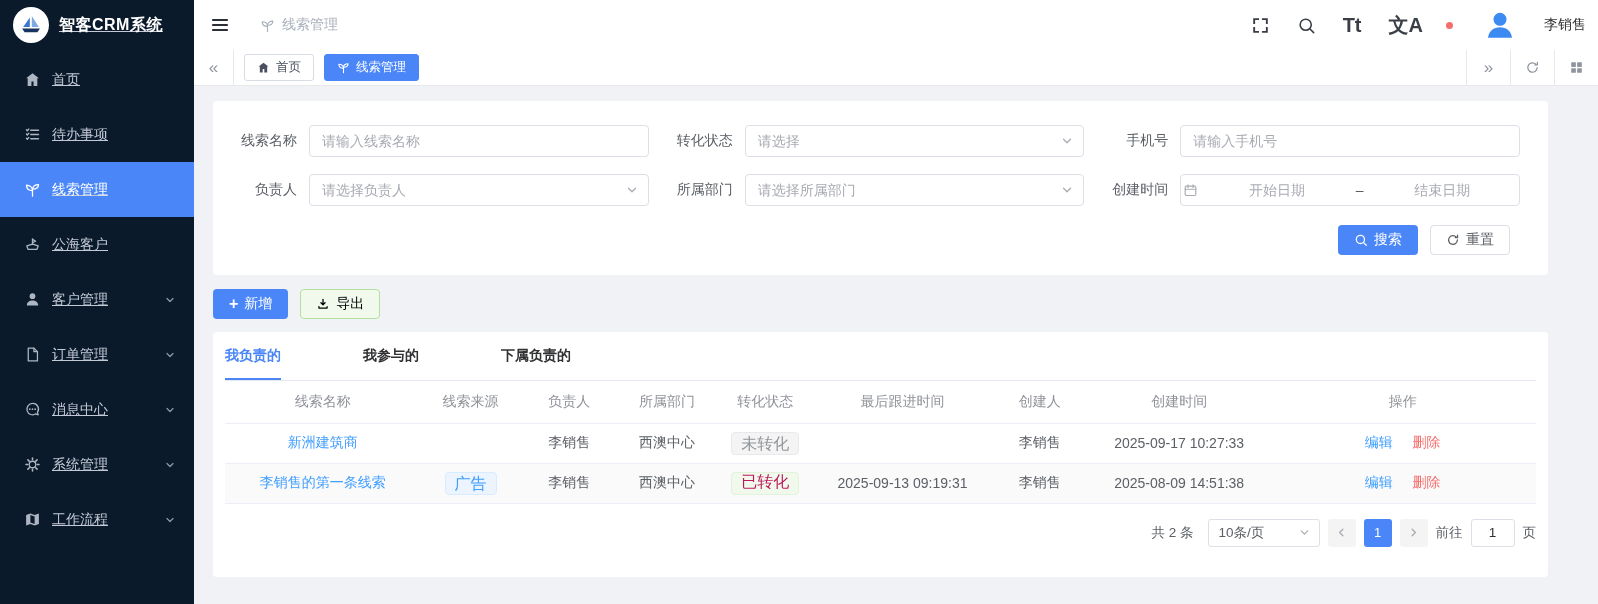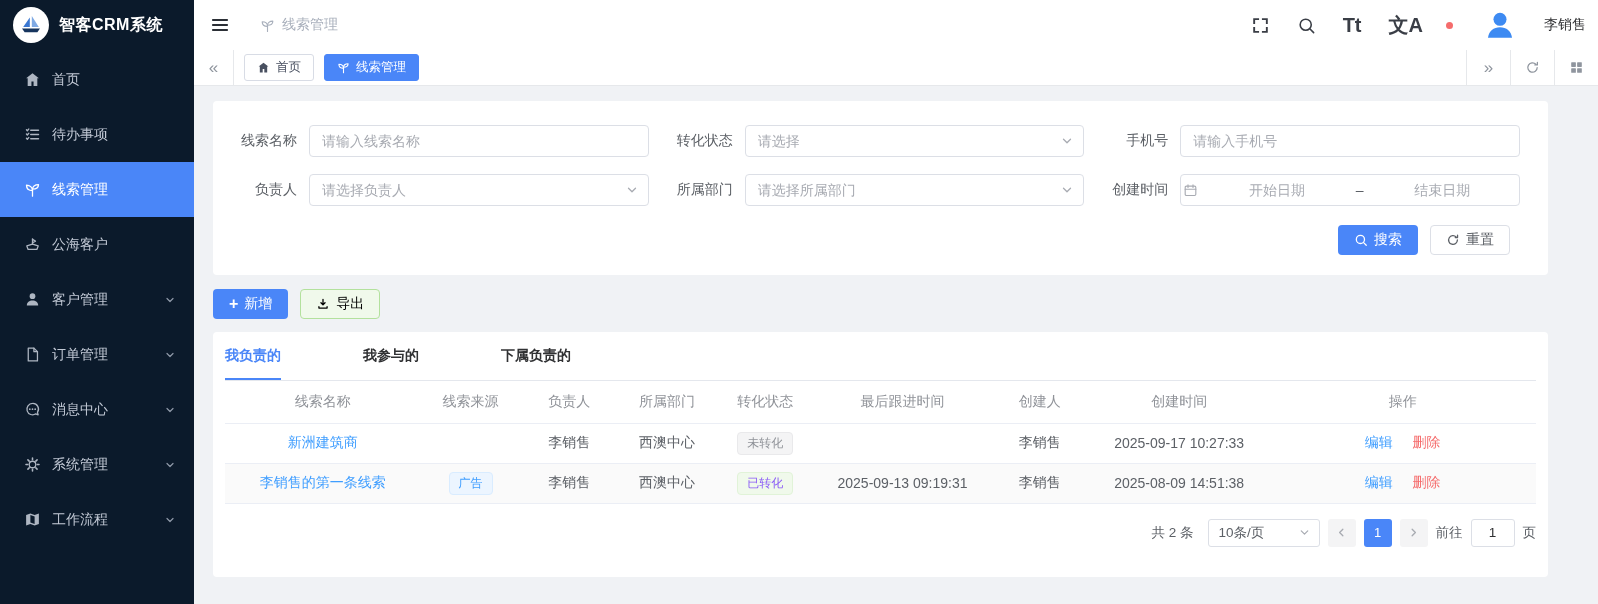--- a/index.html
+++ b/index.html
@@ -1,21 +1,21 @@
 <!DOCTYPE html>
 <html><head>
 <meta charset="utf-8">
 <style>
   * { margin:0; padding:0; box-sizing:border-box; }
   html,body { width:1598px; height:604px; overflow:hidden; }
   body { display:flex; font-family:"Liberation Sans","DejaVu Sans",sans-serif; font-size:14px; color:#303133; background:#f0f2f5; }
   svg { display:block; }
 
   
-  .sidebar { width:194px; flex-shrink:0; background:#0b1a2b; color:#c3cad6; display:flex; flex-direction:column; }
+  .sidebar { width:194px; flex-shrink:0; background:#0b1a2b; color:#c3cad6; display:flex; flex-direction:column;text-decoration:underline; }
   .logo { height:50px; display:flex; align-items:center; padding-left:13px; gap:10px; }
   .logo-circle { width:36px; height:36px; border-radius:50%; background:#fff; display:flex; align-items:center; justify-content:center; }
   .logo-title { color:#fff; font-size:16px; font-weight:bold; letter-spacing:.5px; }
   .menu { margin-top:2px; }
   .menu-item { height:55px; display:flex; align-items:center; padding:0 18px 0 24px; gap:11px; font-size:14px; cursor:pointer; }
   .menu-item .mi-icon { width:17px; height:17px; color:#aeb6c2; flex-shrink:0; }
   .menu-item.active { background:#4a86f8; color:#fff; }
   .menu-item.active .mi-icon { color:#fff; }
   .menu-item .chev { margin-left:auto; width:12px; height:12px; color:#8f99a8; }
 
@@ -75,23 +75,23 @@
   .table-card { padding:0 12px 30px; }
   .data-tabs { display:flex; border-bottom:1px solid #e4e7ed;gap:40px; }
   .data-tab { padding:15px 0 13px; margin-right:42px; font-size:14px; font-weight:bold; color:#303133; cursor:pointer; border-bottom:2px solid transparent; }
   .data-tab.active { color:#4a86f8; border-bottom-color:#4a86f8; }
 
   table { width:100%; border-collapse:collapse; table-layout:fixed; }
   th { height:42px; font-weight:normal; color:#909399; font-size:14px; border-bottom:1px solid #ebeef5; text-align:center; }
   td { height:40px; color:#5c6066; font-size:14px; border-bottom:1px solid #ebeef5; text-align:center; white-space:nowrap; overflow:hidden; }
   tr.stripe td { background:#fafafa; }
   .cell-link { color:#409eff; cursor:pointer; }
-  .tag { display:inline-block; height:23px; line-height:21px; padding:0 9px; font-size:12px; border-radius:4px; border:1px solid transparent; }
+  .tag { display:inline-block; height:23px; line-height:21px; padding:0 9px; font-size:16px; border-radius:4px; border:1px solid transparent; }
   .tag-info { background:#f4f4f5; border-color:#e9e9eb; color:#909399; }
-  .tag-success { background:#f0f9eb; border-color:#e1f3d8; color:#8b5cf6; }
+  .tag-success { background:#f0f9eb; border-color:#e1f3d8; color:#be185d;font-family:Liberation Mono, monospace; }
   .tag-primary { background:#ecf5ff; border-color:#d9ecff; color:#409eff; }
   .op-edit { color:#409eff; cursor:pointer; margin-right:16px; }
   .op-delete { color:#f56c6c; cursor:pointer; }
 
   
   .pagination { display:flex; justify-content:flex-end; align-items:center; gap:8px; margin-top:15px; color:#5c6066; font-size:13.5px; }
   .pg-total { margin-right:6px; }
   .pg-size { width:112px; height:28px; border:1px solid #dcdfe6; border-radius:3px; display:flex; align-items:center; justify-content:space-between; padding:0 8px 0 10px; cursor:pointer; color:#5c6066; }
   .pg-size .sel-chev { width:13px; height:13px; color:#a8abb2; }
   .pg-btn { width:28px; height:28px; border-radius:3px; background:#f4f4f5; display:flex; align-items:center; justify-content:center; color:#a8abb2; cursor:pointer; }

